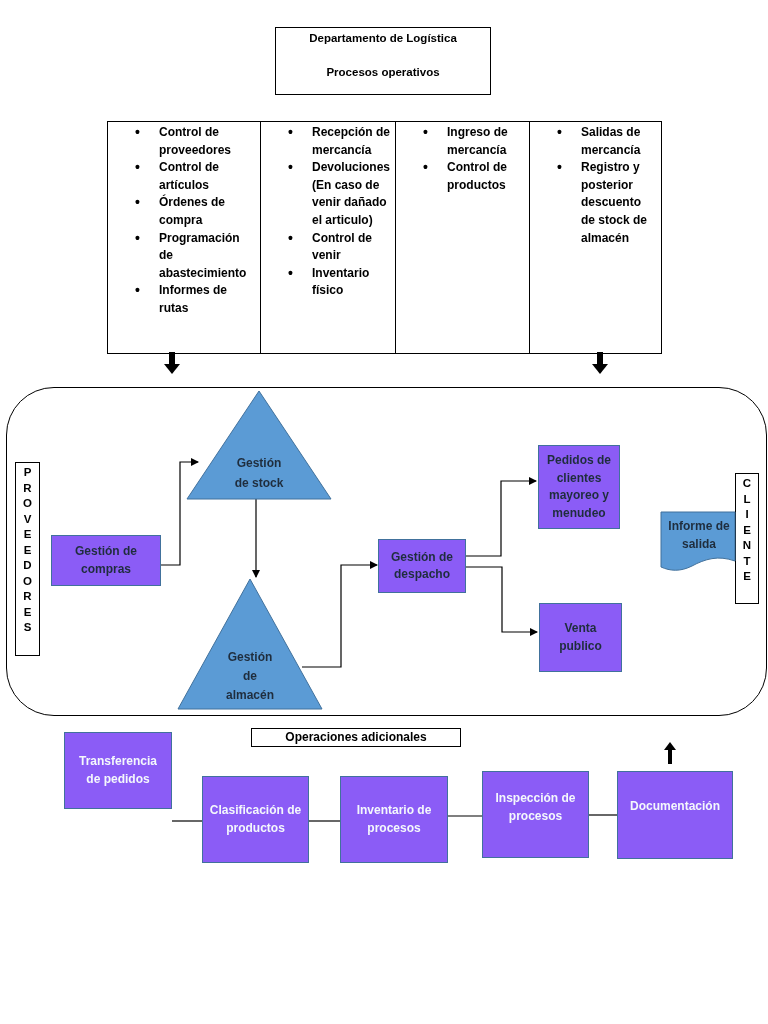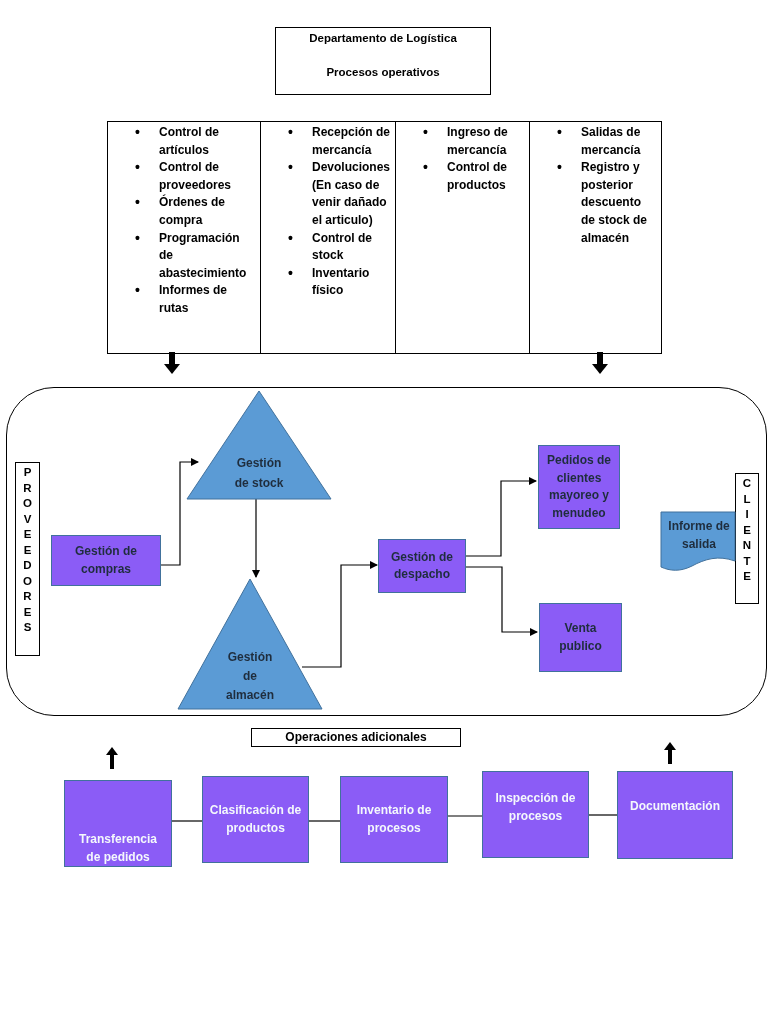--- a/index.html
+++ b/index.html
@@ -37,32 +37,32 @@
 <body>
 
 <div class="abs title-box">
   <div class="t1">Departamento de Logística</div>
   <div class="t2">Procesos operativos</div>
 </div>
 
 <div class="abs proc-table">
   <div class="proc-col" style="width:153px">
     <ul>
+      <li style="width:85px">Control de proveedores</li>
       <li style="width:85px">Control de artículos</li>
-      <li style="width:85px">Control de proveedores</li>
       <li style="width:85px">Órdenes de compra</li>
       <li style="width:95px">Programación de abastecimiento</li>
       <li style="width:100px">Informes de rutas</li>
     </ul>
   </div>
   <div class="proc-col" style="width:135px">
     <ul>
       <li style="width:84px">Recepción de mercancía</li>
       <li style="width:84px">Devoluciones (En caso de venir dañado el articulo)</li>
-      <li style="width:84px">Control de stock</li>
+      <li style="width:84px">Control de venir</li>
       <li style="width:84px">Inventario físico</li>
     </ul>
   </div>
   <div class="proc-col" style="width:134px">
     <ul>
       <li style="width:70px">Ingreso de mercancía</li>
       <li style="width:70px">Control de productos</li>
     </ul>
   </div>
   <div class="proc-col" style="width:131px">
@@ -167,21 +167,21 @@
 
 <svg class="abs up-arrow" style="left:104px; top:747px;" viewBox="0 0 16 22">
   <polygon points="8,0 14,8 2,8" fill="#000"></polygon>
     <rect x="6" y="7" width="4" height="15" fill="#000"></rect>
 </svg>
 <svg class="abs up-arrow" style="left:662px; top:742px;" viewBox="0 0 16 22">
   <polygon points="8,0 14,8 2,8" fill="#000"></polygon>
     <rect x="6" y="7" width="4" height="15" fill="#000"></rect>
 </svg>
 
-<div class="abs box light" style="left:64px; top:780px; width:108px; height:87px;align-items:flex-end;">
+<div class="abs box light" style="left:64px; top:732px; width:108px; height:77px;">
   <span style="width:86px">Transferencia de pedidos</span>
 </div>
 <div class="abs box light" style="left:202px; top:776px; width:107px; height:87px;">
   <span style="width:95px">Clasificación de productos</span>
 </div>
 <div class="abs box light" style="left:340px; top:776px; width:108px; height:87px;">
   <span style="width:86px">Inventario de procesos</span>
 </div>
 <div class="abs box light" style="left:482px; top:771px; width:107px; height:87px;">
   <span style="width:90px; margin-top:-14px;">Inspección de procesos</span>

